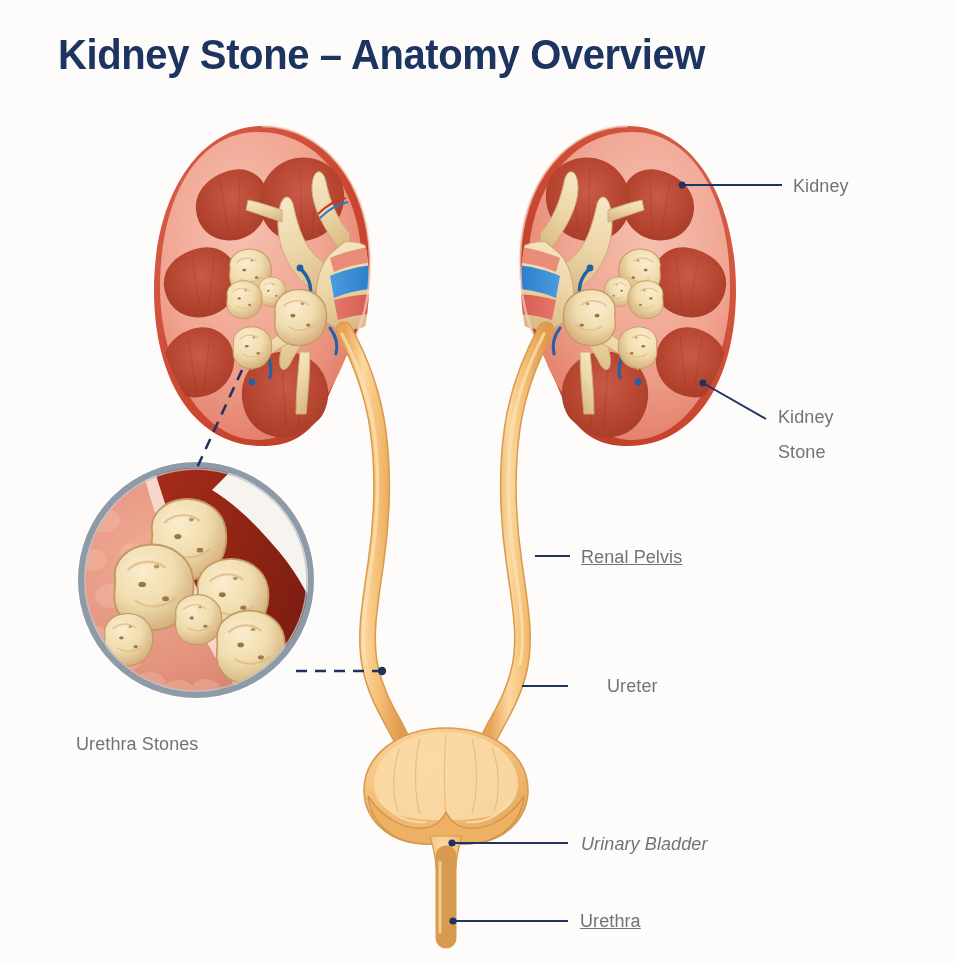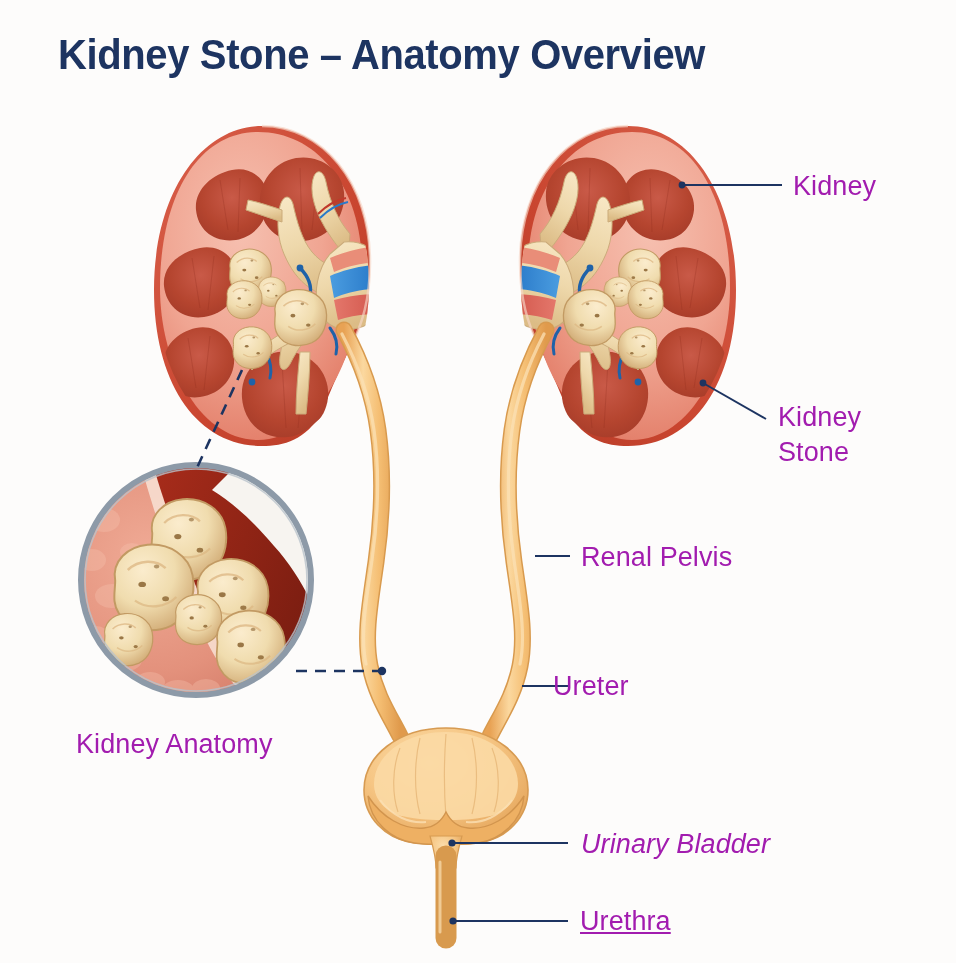--- a/index.html
+++ b/index.html
@@ -24,22 +24,22 @@
     color:#1d3461;
     font-family:"Liberation Sans","DejaVu Sans",sans-serif;
     transform:scaleX(0.93);
     transform-origin:left center;
     line-height:60px;
     white-space:nowrap;
   }
 
   .lbl{
     position:absolute;
-    color:#a21caf;
-    font-size:27px;
+    color:#737373;
+    font-size:18px;
     font-family:"Liberation Sans","DejaVu Sans",sans-serif;
     line-height:33px;
     white-space:pre;
     letter-spacing:0.1px;
   }
   .lbl-2line{line-height:35px;white-space:pre-line;}
 </style>
 </head>
 <body>
 
@@ -411,23 +411,23 @@
         <circle cx="382" cy="671" r="4.2" stroke="none"></circle>
       </g>
     </g>
   </svg>
 
   <div class="lbl" style="left:793px;top:170px;">Kidney</div>
 
   <div class="lbl lbl-2line" style="left:778px;top:400px;">Kidney
 Stone</div>
 
-  <div class="lbl" style="left:581px;top:541px;">Renal Pelvis</div>
-
-  <div class="lbl" style="left:553px;top:670px;text-align:center;">Ureter</div>
+  <div class="lbl" style="left:581px;top:541px;text-decoration:underline;">Renal Pelvis</div>
+
+  <div class="lbl" style="left:607px;top:670px;text-align:center;">Ureter</div>
 
   <div class="lbl" style="left:581px;top:828px;font-style:italic;">Urinary Bladder</div>
 
   <div class="lbl" style="left:580px;top:905px;text-decoration:underline;">Urethra</div>
 
-  <div class="lbl" style="left:76px;top:728px;">Kidney Anatomy</div>
+  <div class="lbl" style="left:76px;top:728px;">Urethra Stones</div>
 
 </div>
 
 </body></html>

